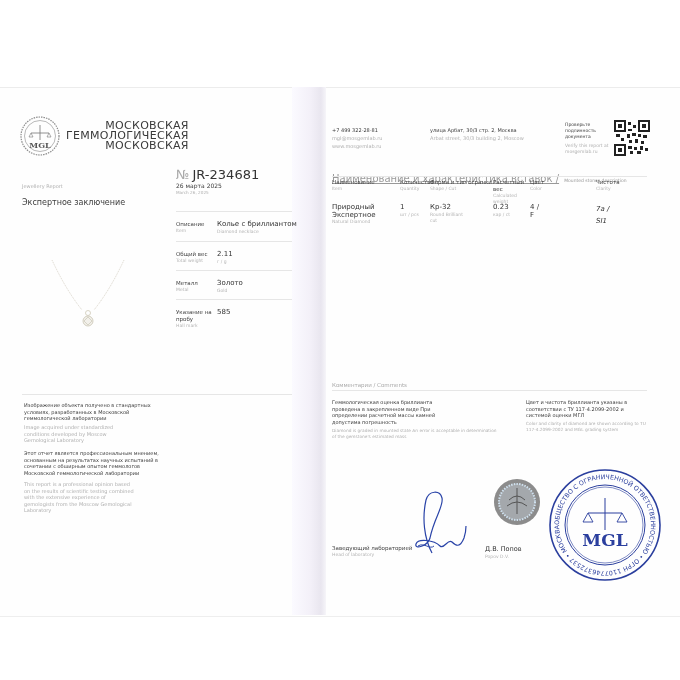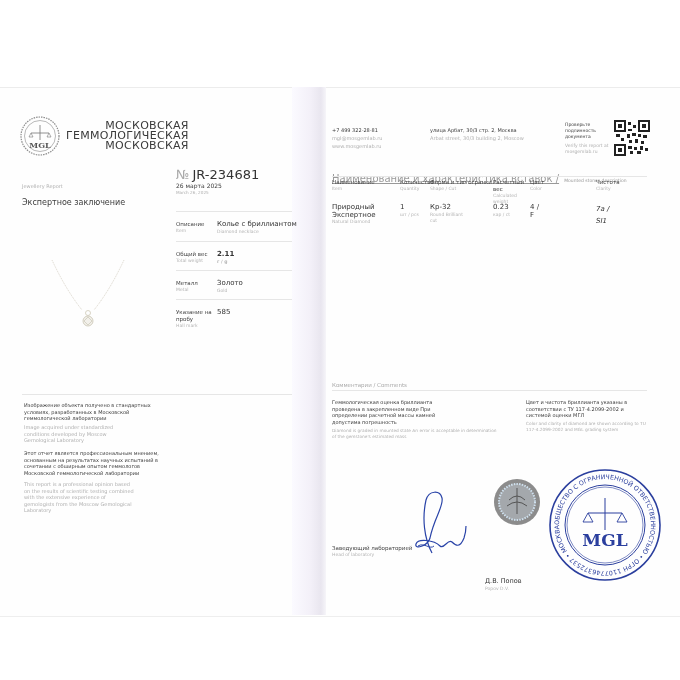--- a/index.html
+++ b/index.html
@@ -58,21 +58,21 @@
 </div>
 <div class="cell" style="left:217px;top:220px;">
   <div class="val">Колье с бриллиантом</div>
     <div class="sub">Diamond necklace</div>
 </div>
 <div class="hr" style="left:176px;top:241px;width:116px;"></div>
 <div class="cell" style="left:176px;top:251px;">
   <div class="lbl">Общий вес</div>
     <div class="sub">Total weight</div>
 </div>
-<div class="cell" style="left:217px;top:250px;font-weight:bold;">
+<div class="cell" style="left:217px;top:250px;">
   <div class="val">2.11</div>
     <div class="sub">г / g</div>
 </div>
 <div class="hr" style="left:176px;top:270px;width:116px;"></div>
 <div class="cell" style="left:176px;top:280px;">
   <div class="lbl">Металл</div>
     <div class="sub">Metal</div>
 </div>
 <div class="cell" style="left:217px;top:279px;">
   <div class="val">Золото</div>
@@ -209,21 +209,21 @@
   <div class="lbl">Заведующий лабораторией</div>
     <div class="sub">Head of laboratory</div>
 </div>
 <div class="abs" style="left:404px;top:488px;width:70px;height:70px;">
   <svg width="70" height="70" viewBox="0 0 70 70">
     <path d="M28 65 C20 50 18 30 22 12 C25 2 36 2 38 10 C40 18 30 30 26 50 C24 58 10 62 12 56 C14 50 30 52 36 58 C40 62 44 50 48 54 C52 58 56 60 60 50 C62 44 62 40 62 38" stroke="#2a44a8" stroke-width="1.2" fill="none"></path>
     <path d="M14 58 C20 54 26 62 30 58" stroke="#2a44a8" stroke-width="1" fill="none"></path>
   </svg>
 </div>
 <div class="abs" style="left:485px;top:545px;">
-  <div class="val" style="font-size:6.5px;margin-top:32px;">Д.В. Попов</div>
+  <div class="val" style="font-size:6.5px;">Д.В. Попов</div>
     <div class="sub">Popov D.V.</div>
 </div>
 <div class="abs" style="left:493px;top:478px;width:48px;height:48px;">
   <svg width="48" height="48" viewBox="0 0 48 48">
     <circle cx="24" cy="24" r="23" fill="#8c8c8c"></circle>
     <circle cx="24" cy="24" r="18" fill="#a4a8ac" stroke="#cfe0ee" stroke-width="2" stroke-dasharray="1.5 1.2"></circle>
     <path d="M24 10 L24 36 M16 22 Q24 14 32 22 M14 28 Q24 20 34 28" stroke="#555" stroke-width="1" fill="none"></path>
   </svg>
 </div>
 <div class="abs" style="left:548px;top:468px;width:114px;height:114px;">

